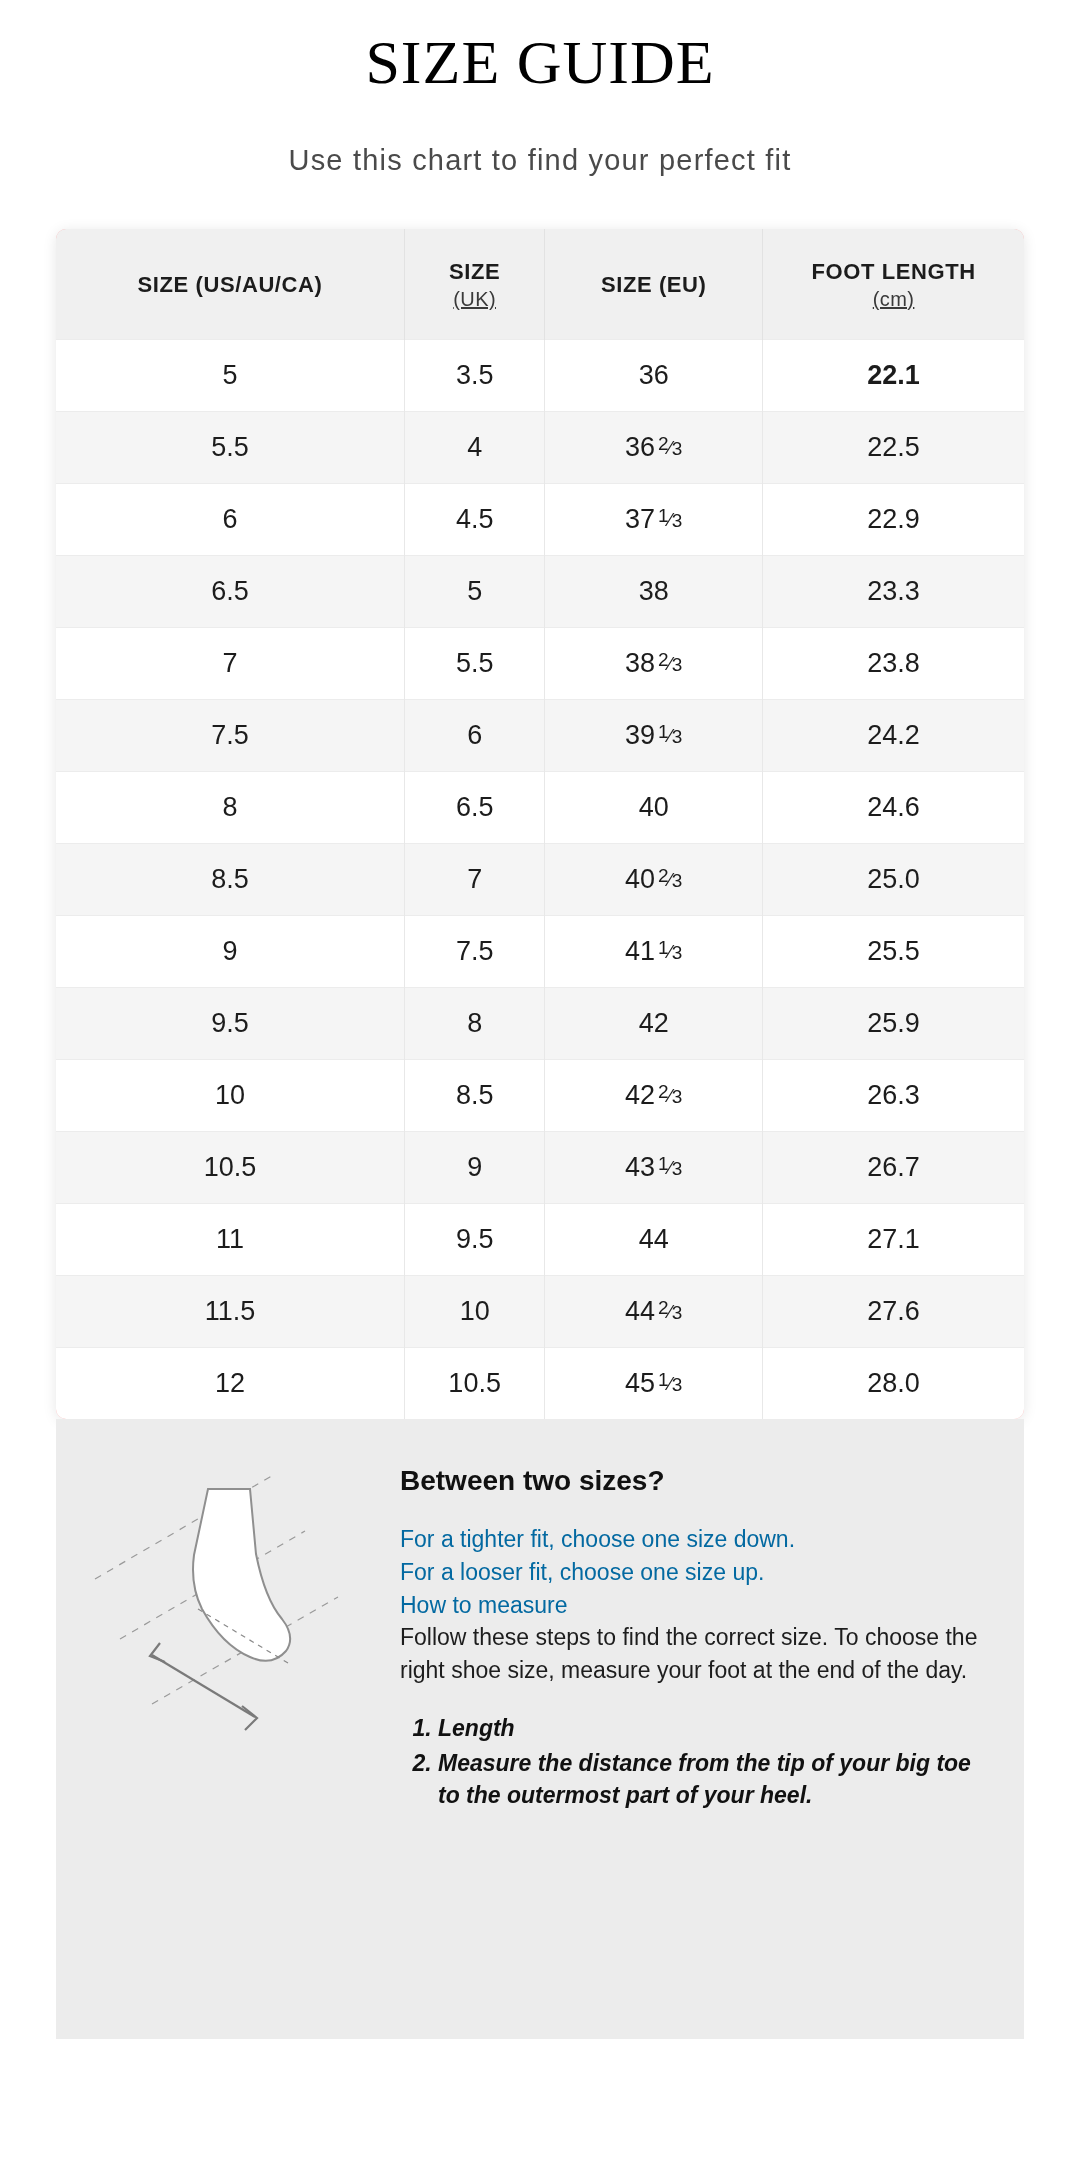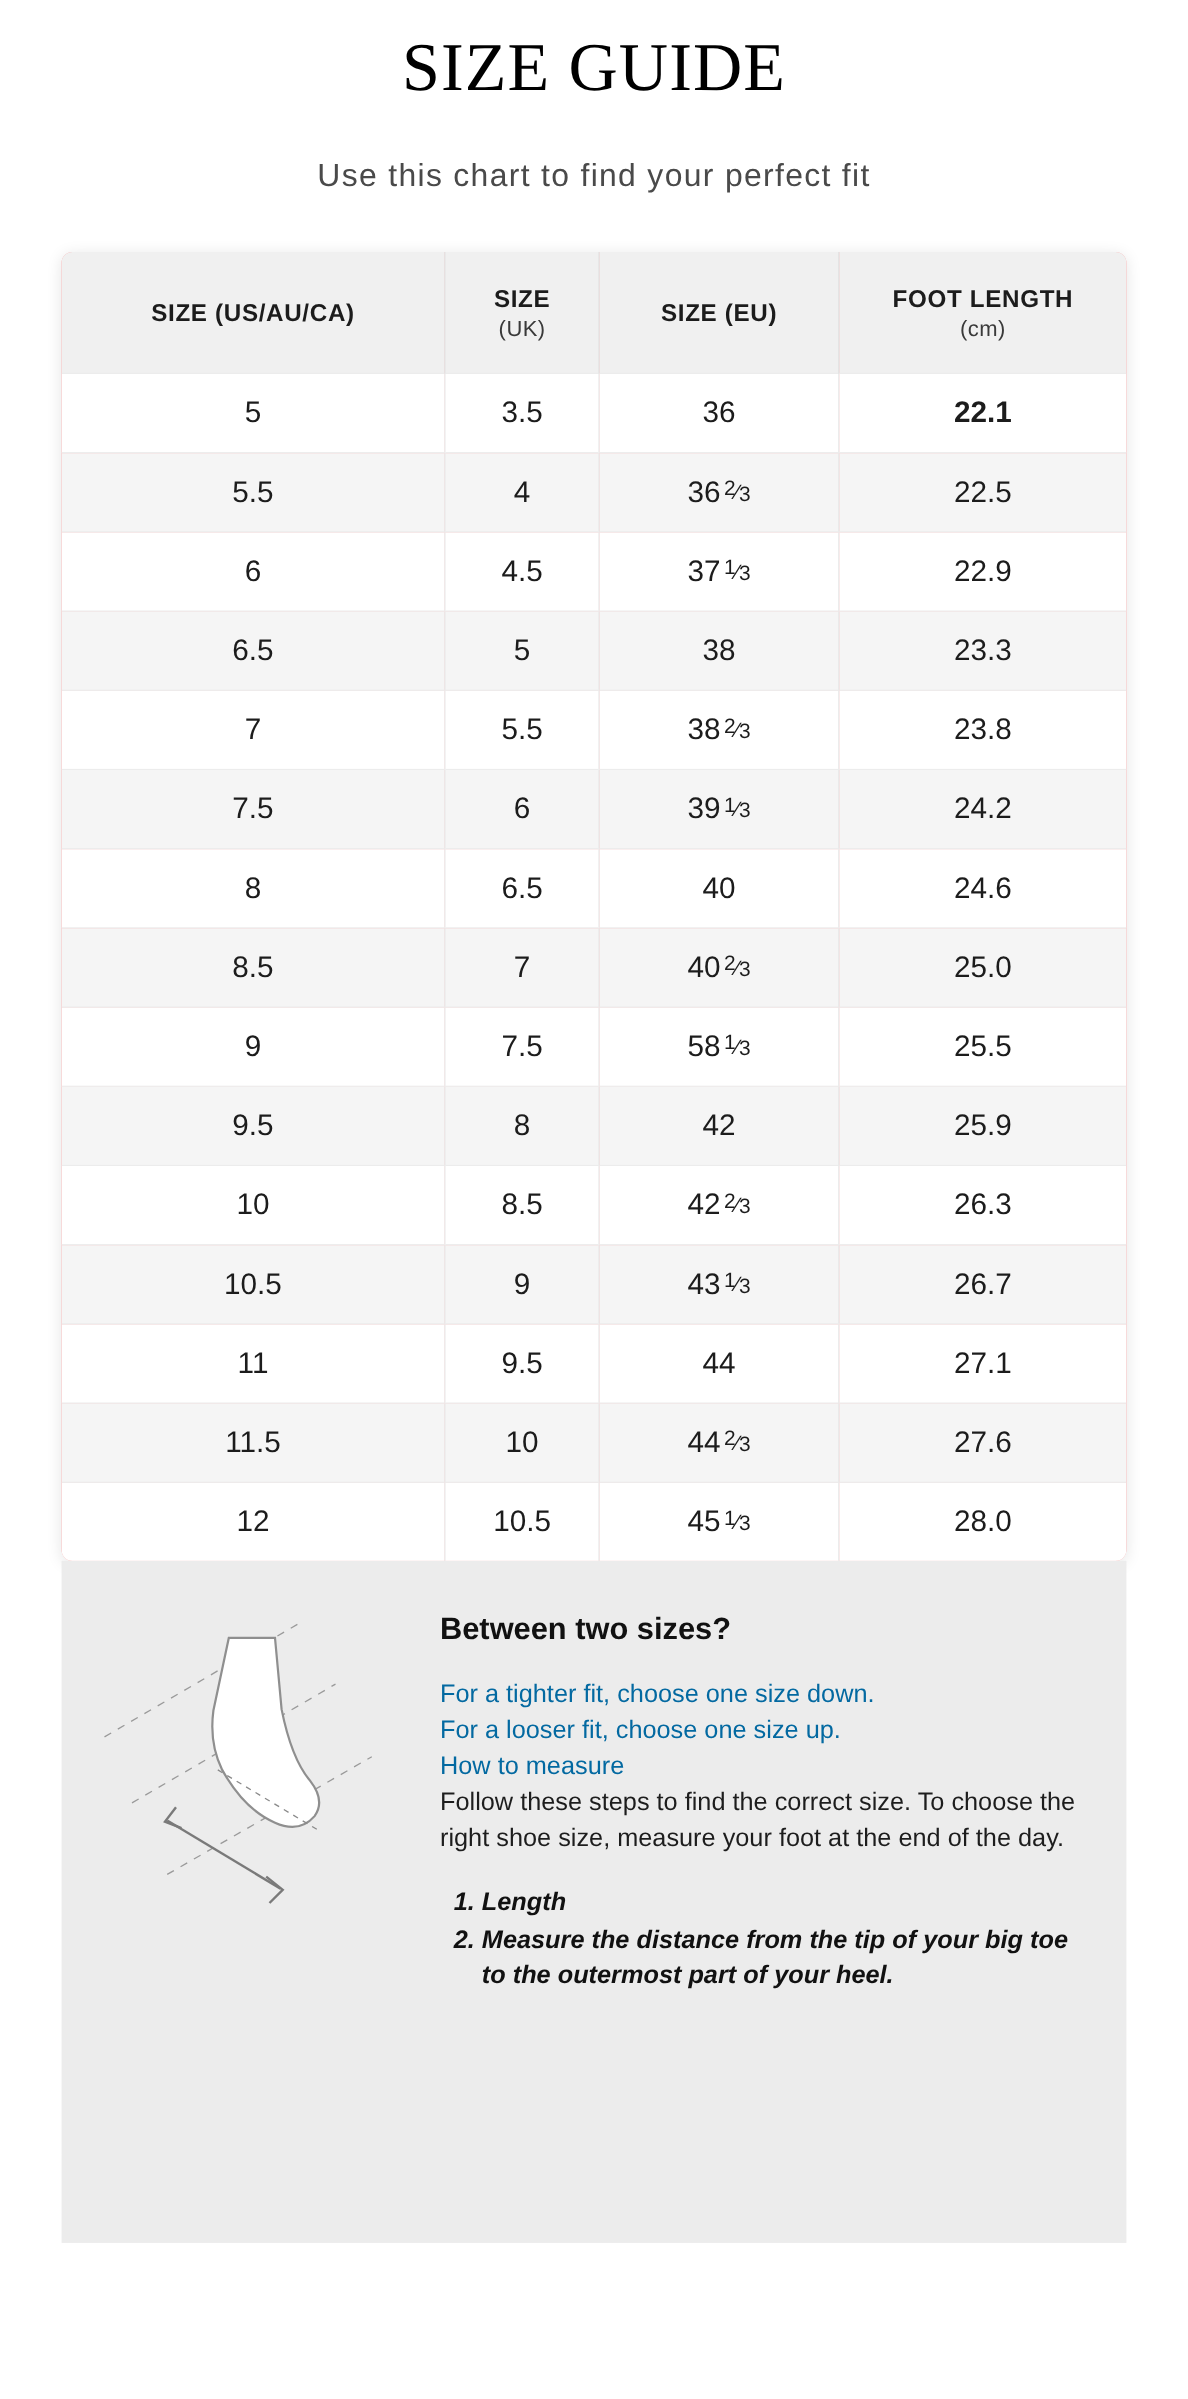--- a/index.html
+++ b/index.html
@@ -63,20 +63,21 @@
     border-right: 1px solid #e2e2e2;
   }
   table.size-table th:last-child { border-right: none; }
   table.size-table th .sub {
     display: block;
     font-weight: normal;
     font-size: 20px;
     color: #3a3a3a;
     margin-top: 3px;
     letter-spacing: 0.4px;
+    text-decoration: underline;
   }
   table.size-table td {
     font-size: 27px;
     color: #1c1c1c;
     text-align: center;
     padding: 20px 4px;
     border-right: 1px solid #e8e8e8;
     border-top: 1px solid #ececec;
     font-weight: 400;
   }
@@ -233,21 +234,21 @@
           </tr>
           <tr>
             <td>8.5</td>
             <td>7</td>
             <td><span>40</span><span class="frac"><sup>2</sup>⁄<sub>3</sub></span></td>
             <td>25.0</td>
           </tr>
           <tr>
             <td>9</td>
             <td>7.5</td>
-            <td><span>58</span><span class="frac"><sup>1</sup>⁄<sub>3</sub></span></td>
+            <td><span>41</span><span class="frac"><sup>1</sup>⁄<sub>3</sub></span></td>
             <td>25.5</td>
           </tr>
           <tr>
             <td>9.5</td>
             <td>8</td>
             <td><span>42</span></td>
             <td>25.9</td>
           </tr>
           <tr>
             <td>10</td>

